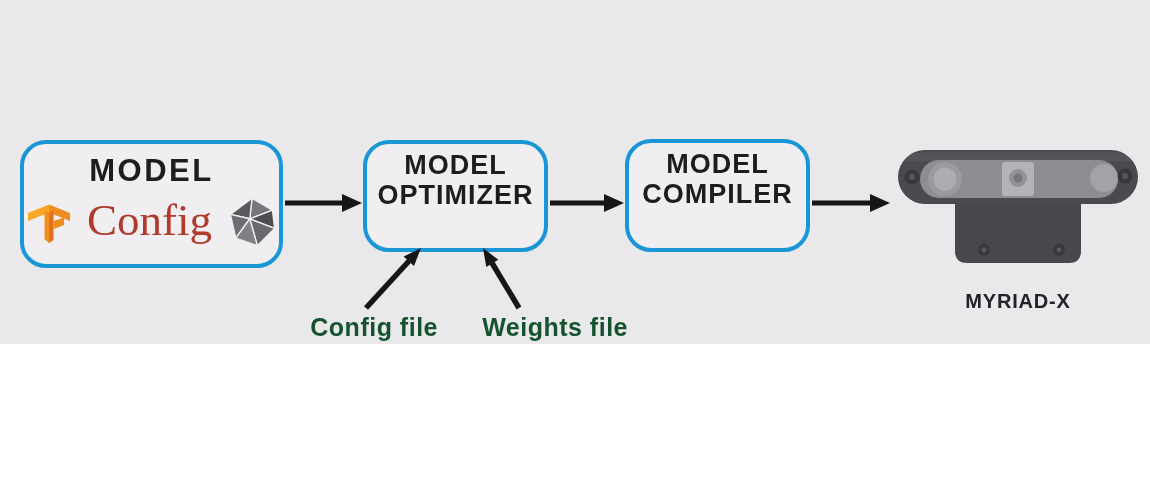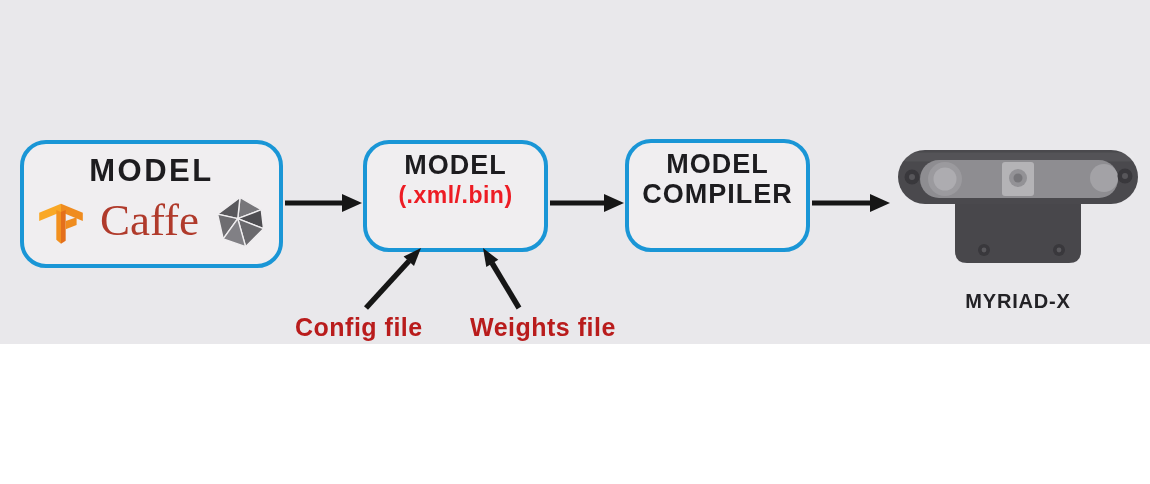--- a/index.html
+++ b/index.html
@@ -44,21 +44,21 @@
     font-size:45px;font-weight:400;color:#b03a2b;
     line-height:1;position:relative;top:-2px;
   }
   .arrow-layer{
     position:absolute;left:0;top:0;width:1150px;height:484px;
     pointer-events:none;
   }
   .annot-label{
     position:absolute;
     font-size:25px;font-weight:700;letter-spacing:0.5px;
-    color:#b91c1c;text-align:left;
+    color:#14532d;text-align:right;margin-left:8px;
   }
   .label-config{left:295px;top:313px;width:135px;}
   .label-weights{left:470px;top:313px;width:150px;}
   .camera-wrap{position:absolute;left:898px;top:150px;width:240px;height:115px;}
   .device-label{
     position:absolute;left:893px;top:288px;width:250px;
     text-align:center;color:#232226;
     font-size:20px;font-weight:700;letter-spacing:0.8px;line-height:27px;
   }
 </style>
@@ -72,38 +72,38 @@
     <div class="logo-row">
 
       <svg width="52" height="54" viewBox="0 0 100 100">
         <polygon points="8,32 50,15 50,31 8,48" fill="#f9a825"></polygon>
         <polygon points="50,15 92,32 92,48 50,31" fill="#ef8c1f"></polygon>
         <polygon points="41,27 50,31 50,92 41,84" fill="#f2901e"></polygon>
         <polygon points="50,31 59,27 59,86 50,92" fill="#e46f1b"></polygon>
         <polygon points="59,48 80,41 80,56 59,64" fill="#ef8c1f"></polygon>
       </svg>
 
-      <span class="caffe-text">Caffe</span>
+      <span class="caffe-text">Config</span>
 
       <svg width="56" height="56" viewBox="0 0 100 100">
         <g stroke="#f0eef0" stroke-width="2.5" stroke-linejoin="round">
           <polygon points="50,6 88,28 46,44" fill="#77767a"></polygon>
           <polygon points="50,6 46,44 10,36" fill="#59585c"></polygon>
           <polygon points="10,36 46,44 20,80" fill="#6e6d71"></polygon>
           <polygon points="46,44 88,28 92,62" fill="#4e4d51"></polygon>
           <polygon points="46,44 92,62 60,94" fill="#6a696d"></polygon>
           <polygon points="46,44 60,94 20,80" fill="#818085"></polygon>
         </g>
       </svg>
     </div>
   </div>
 
   <div class="pbox box-optimizer">
     <div class="box-line first">MODEL</div>
-    <div class="format-line">(.xml/.bin)</div>
+    <div class="box-line">OPTIMIZER</div>
   </div>
 
   <div class="pbox box-compiler">
     <div class="box-line first">MODEL</div>
     <div class="box-line">COMPILER</div>
   </div>
 
   <svg class="arrow-layer">
     <g fill="#161616" stroke="#161616">
 

